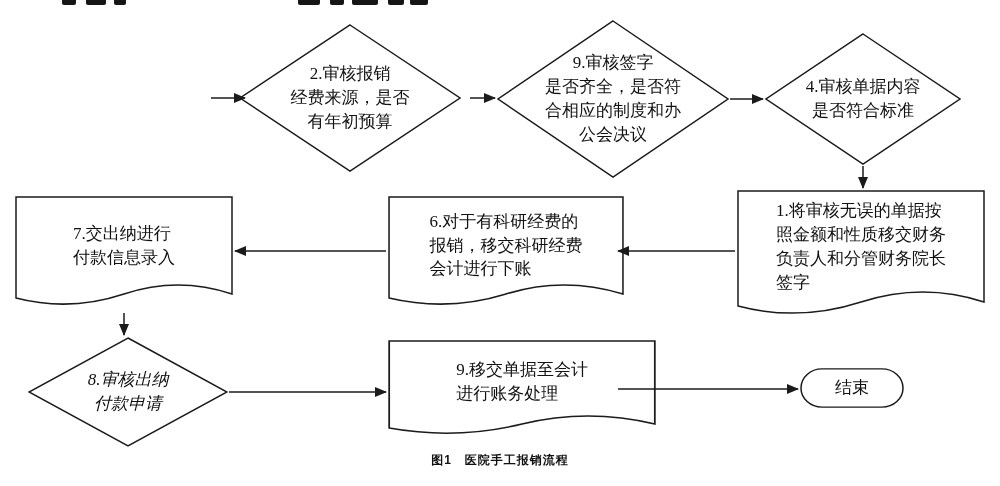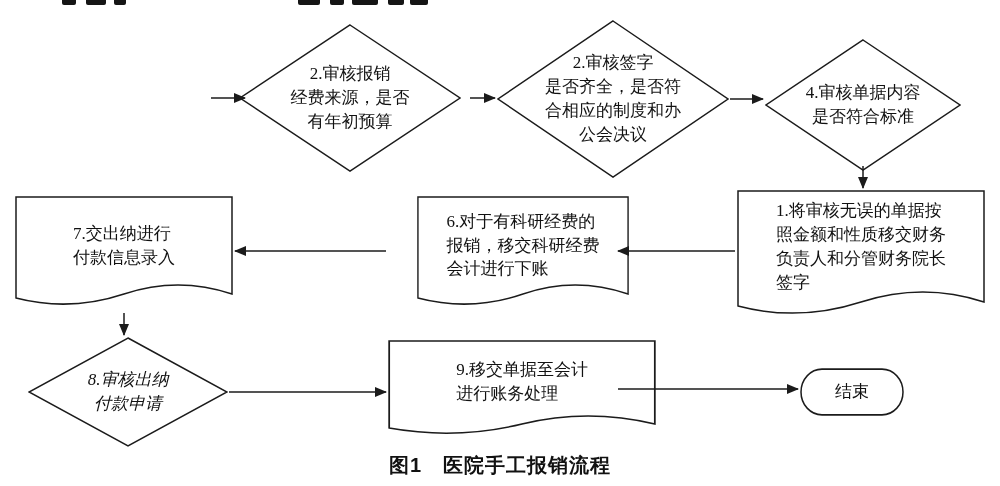--- a/index.html
+++ b/index.html
@@ -52,21 +52,21 @@
   }
   .edges line { stroke: #1b1b1b; stroke-width: 1.5; }
   .caption {
     position: absolute;
     left: 0;
     top: 452px;
     width: 100%;
     text-align: center;
     font-family: "Liberation Sans", "DejaVu Sans", sans-serif;
     font-weight: bold;
-    font-size: 20px;
+    font-size: 12px;
     color: #111111;
     letter-spacing: 1px;
   }
   .artifact {
     position: absolute;
     top: 0;
     height: 5px;
     background: #151515;
     border-radius: 0 0 2px 2px;
   }
@@ -92,45 +92,45 @@
     </svg>
     <div class="label">2.审核报销
 经费来源，是否
 有年初预算</div>
   </div>
 
   <div class="node" style="left:497px;top:20px;width:232px;height:158px;">
     <svg class="shape" viewBox="0 0 232 158" preserveAspectRatio="none">
       <polygon points="116,1 231,79 116,157 1,79"></polygon>
     </svg>
-    <div class="label">2.审核签字
+    <div class="label">9.审核签字
 是否齐全，是否符
 合相应的制度和办
 公会决议</div>
   </div>
 
-  <div class="node" style="left:765px;top:39px;width:196px;height:132px;">
+  <div class="node" style="left:765px;top:33px;width:196px;height:132px;">
     <svg class="shape" viewBox="0 0 196 132" preserveAspectRatio="none">
       <polygon points="98,1 195,66 98,131 1,66"></polygon>
     </svg>
     <div class="label">4.审核单据内容
 是否符合标准</div>
   </div>
 
   <div class="node doc" style="left:737px;top:190px;width:248px;height:130px;">
     <svg class="shape" viewBox="0 0 248 130" preserveAspectRatio="none">
       <path d="M1,1 L247,1 L247,112 Q186,92 124,112 Q62,132 1,116 Z"></path>
     </svg>
     <div class="label">1.将审核无误的单据按
 照金额和性质移交财务
 负责人和分管财务院长
 签字</div>
   </div>
 
-  <div class="node doc" style="left:388px;top:196px;width:212px;height:115px;margin-left:29px;">
+  <div class="node doc" style="left:388px;top:196px;width:236px;height:115px;">
     <svg class="shape" viewBox="0 0 228 115" preserveAspectRatio="none">
       <path d="M1,1 L227,1 L227,98 Q170,80 114,98 Q58,116 1,102 Z"></path>
     </svg>
     <div class="label">6.对于有科研经费的
 报销，移交科研经费
 会计进行下账</div>
   </div>
 
   <div class="node doc" style="left:15px;top:196px;width:218px;height:115px;">
     <svg class="shape" viewBox="0 0 218 115" preserveAspectRatio="none">
@@ -149,21 +149,21 @@
   </div>
 
   <div class="node doc" style="left:388px;top:340px;width:268px;height:100px;">
     <svg class="shape" viewBox="0 0 228 100" preserveAspectRatio="none">
       <path d="M1,1 L227,1 L227,84 Q170,68 114,84 Q58,100 1,88 Z"></path>
     </svg>
     <div class="label">9.移交单据至会计
 进行账务处理</div>
   </div>
 
-  <div class="node" style="left:800px;top:368px;width:104px;height:48px;">
+  <div class="node" style="left:800px;top:368px;width:104px;height:40px;">
     <svg class="shape" viewBox="0 0 104 44" preserveAspectRatio="none">
       <rect x="1" y="1" width="102" height="42" rx="21" ry="21"></rect>
     </svg>
     <div class="label">结束</div>
   </div>
 
   <svg class="edges" viewBox="0 0 1000 486">
     <defs>
       <marker id="ah" markerUnits="userSpaceOnUse" markerWidth="12" markerHeight="10" refX="11" refY="5" orient="auto">
         <path d="M0,0 L12,5 L0,10 Z" fill="#1b1b1b"></path>

